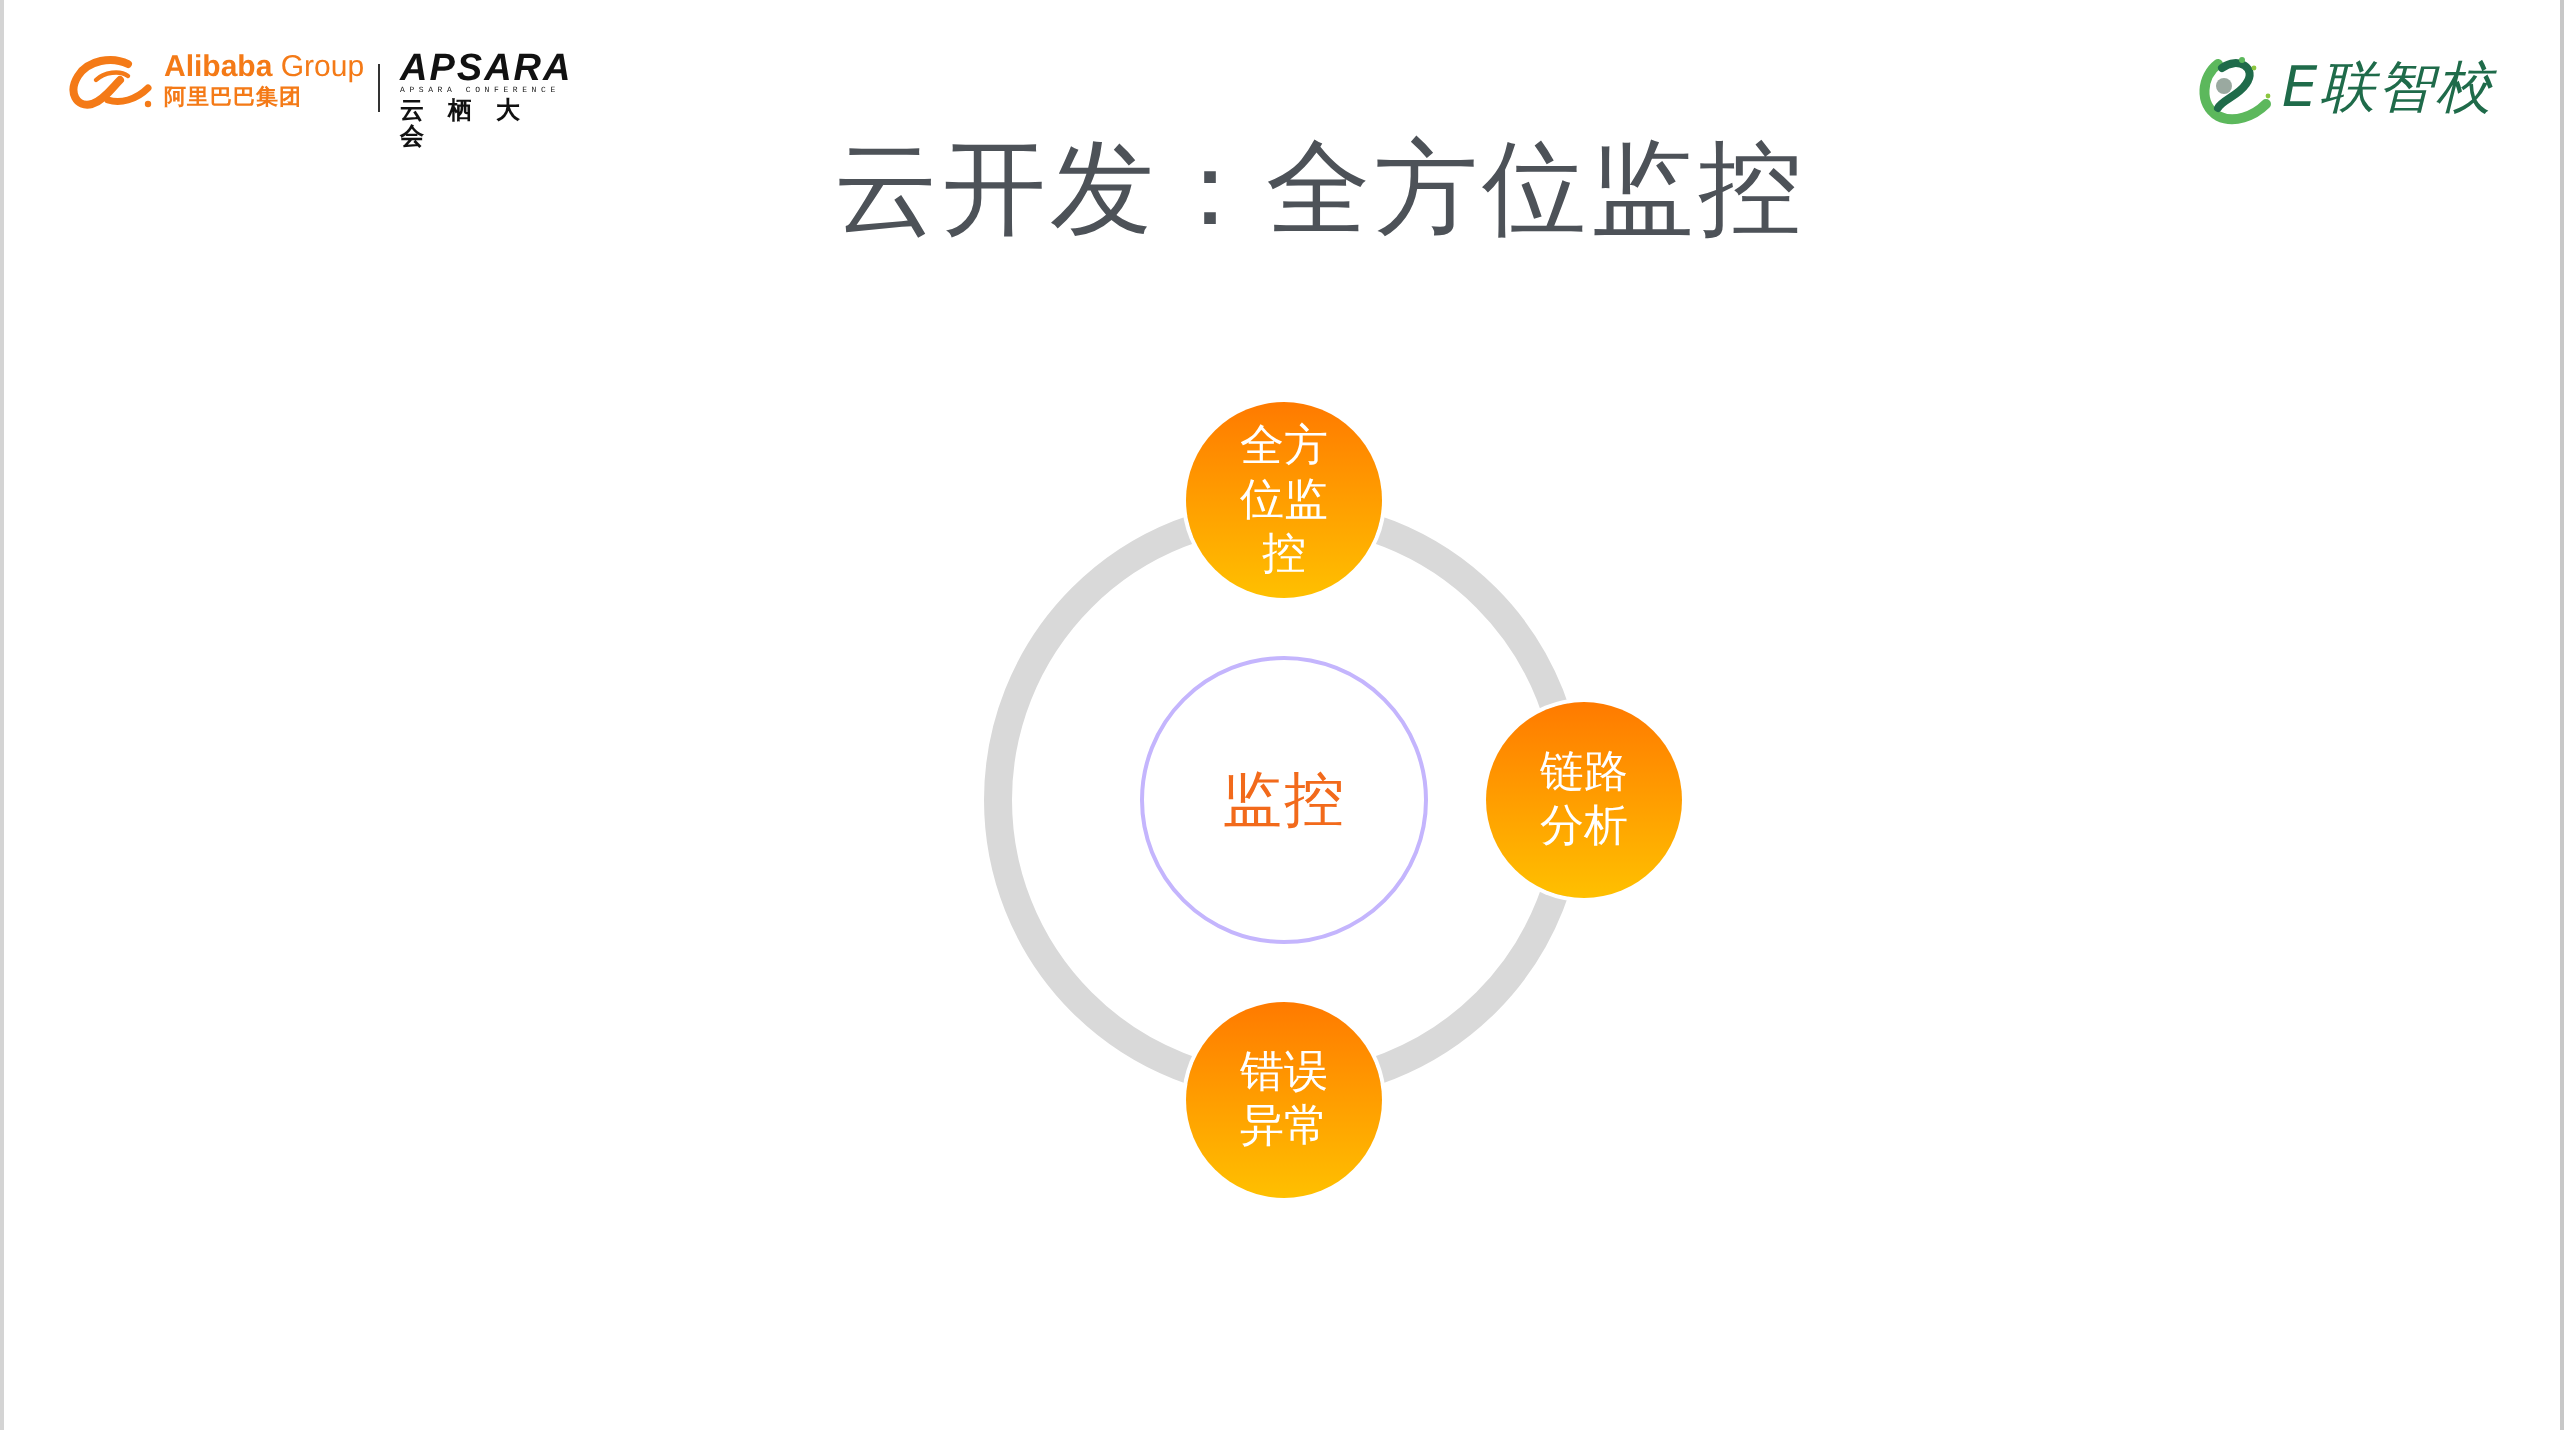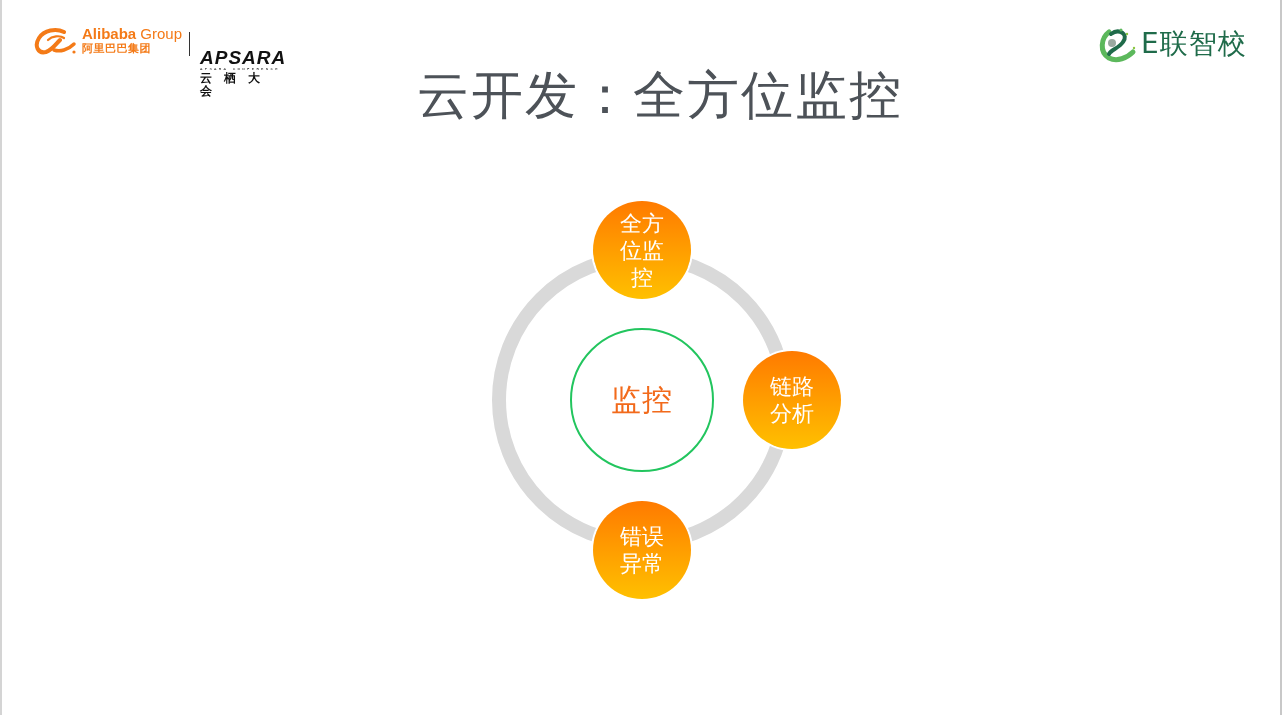--- a/index.html
+++ b/index.html
@@ -10,41 +10,41 @@
   .border-right { position:absolute; right:0; top:0; width:2px; height:715px; background:#c8c8c8; }
 
   
   .ali-logo { position:absolute; left:34px; top:26px; height:36px; display:flex; }
   .ali-icon { width:44px; height:32px; }
   .ali-text { margin-left:4px; display:flex; flex-direction:column; line-height:1; }
   .ali-en { font-family:"Liberation Sans",sans-serif; font-size:15px; color:#f47a17; white-space:nowrap; }
   .ali-en b { font-weight:bold; }
   .ali-cn { font-size:11px; color:#f47a17; margin-top:2px; letter-spacing:0.5px; font-weight:bold; }
   .logo-divider { position:absolute; left:189px; top:32px; width:1px; height:24px; background:#333; }
-  .apsara { position:absolute; left:200px; top:26px; width:90px;margin-top:23px; }
+  .apsara { position:absolute; left:200px; top:26px; width:90px; }
   .apsara-main { font-family:"Liberation Sans",sans-serif; font-style:italic; font-weight:bold; font-size:19px; color:#111; letter-spacing:1px; line-height:18px; }
   .apsara-sub { font-family:"Liberation Mono",monospace; font-size:4px; color:#111; letter-spacing:2.3px; line-height:5px; }
   .apsara-cn { font-size:12px; color:#111; letter-spacing:12px; line-height:13px; font-weight:bold; }
 
   
-  .elogo { position:absolute; left:1097px; top:24px; display:flex; align-items:center; }
+  .elogo { position:absolute; left:1097px; top:24px; display:flex; align-items:center;font-style:italic; }
   .elogo-icon { width:40px; height:40px; }
   .elogo-text { margin-left:4px; font-size:28px; color:#1f6b4a; line-height:40px; letter-spacing:1px; }
 
   .title { position:absolute; left:0; top:62px; width:1320px; text-align:center; font-size:52px;
            color:#4d5258; letter-spacing:2px; line-height:66px; }
 
   .diagram { position:absolute; left:0; top:0; width:1282px; height:715px; }
   .node { position:absolute; width:98px; height:98px; border-radius:50%;
           background:linear-gradient(180deg,#ff7a00 0%,#ff9a00 45%,#ffc000 100%);
           box-shadow:0 0 0 2px #ffffff;
           display:flex; align-items:center; justify-content:center; }
   .node-label { color:#ffffff; font-size:22px; line-height:27px; text-align:center; width:54px; word-break:break-all; }
   .center-circle { position:absolute; left:570px; top:328px; width:140px; height:140px; border-radius:50%;
-                   border:2px solid #22c55e; background:#fff; display:flex; align-items:center; justify-content:center; }
+                   border:2px solid #c4b5fd; background:#fff; display:flex; align-items:center; justify-content:center; }
   .center-label { color:#f26a1b; font-size:30px; letter-spacing:1px; }
 </style>
 </head>
 <body>
 
 <div class="slide">
   <div class="border-left"></div>
   <div class="border-right"></div>
 
   <div class="ali-logo">

